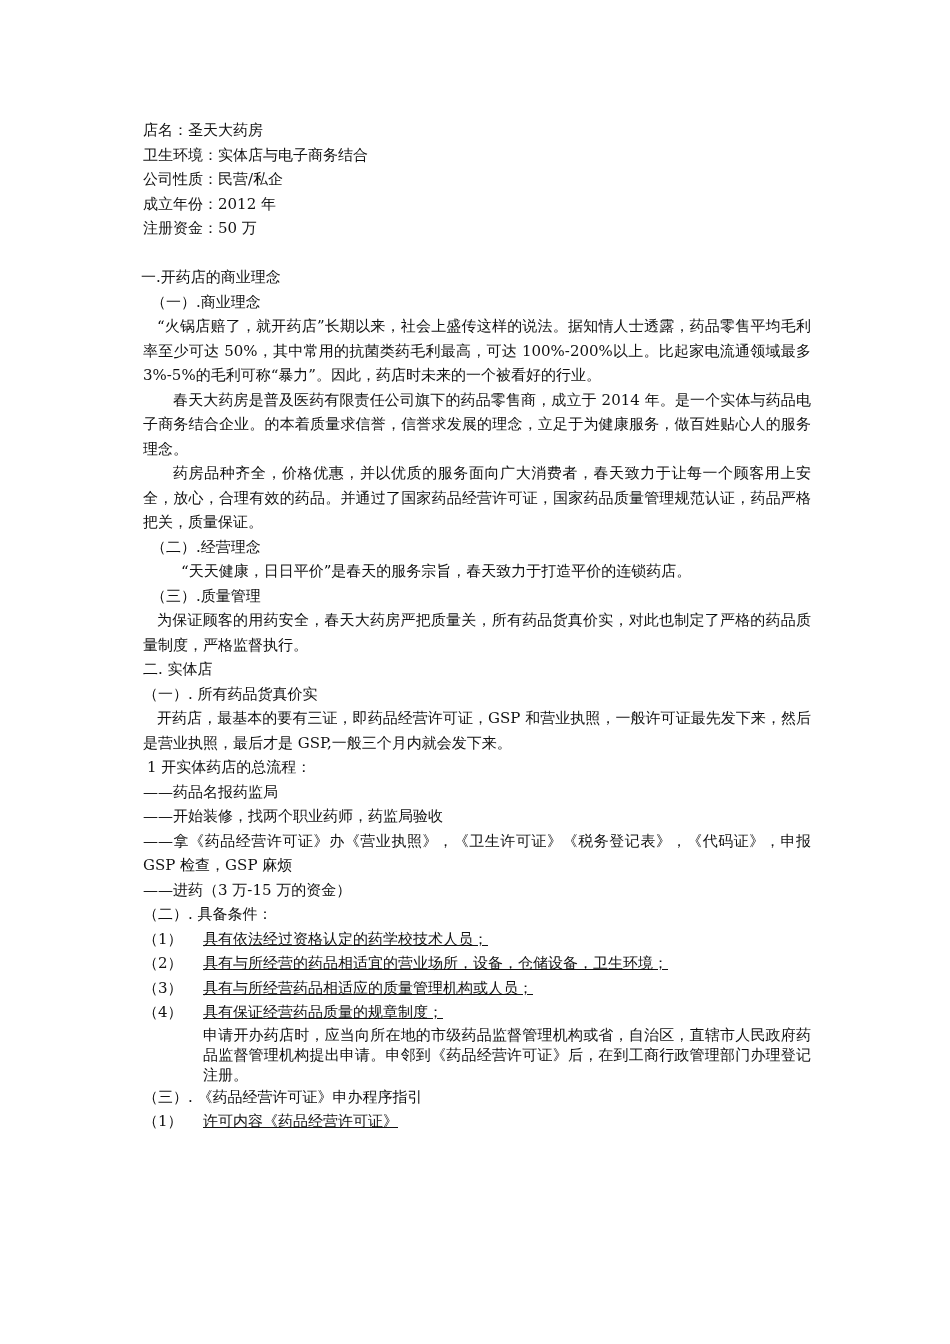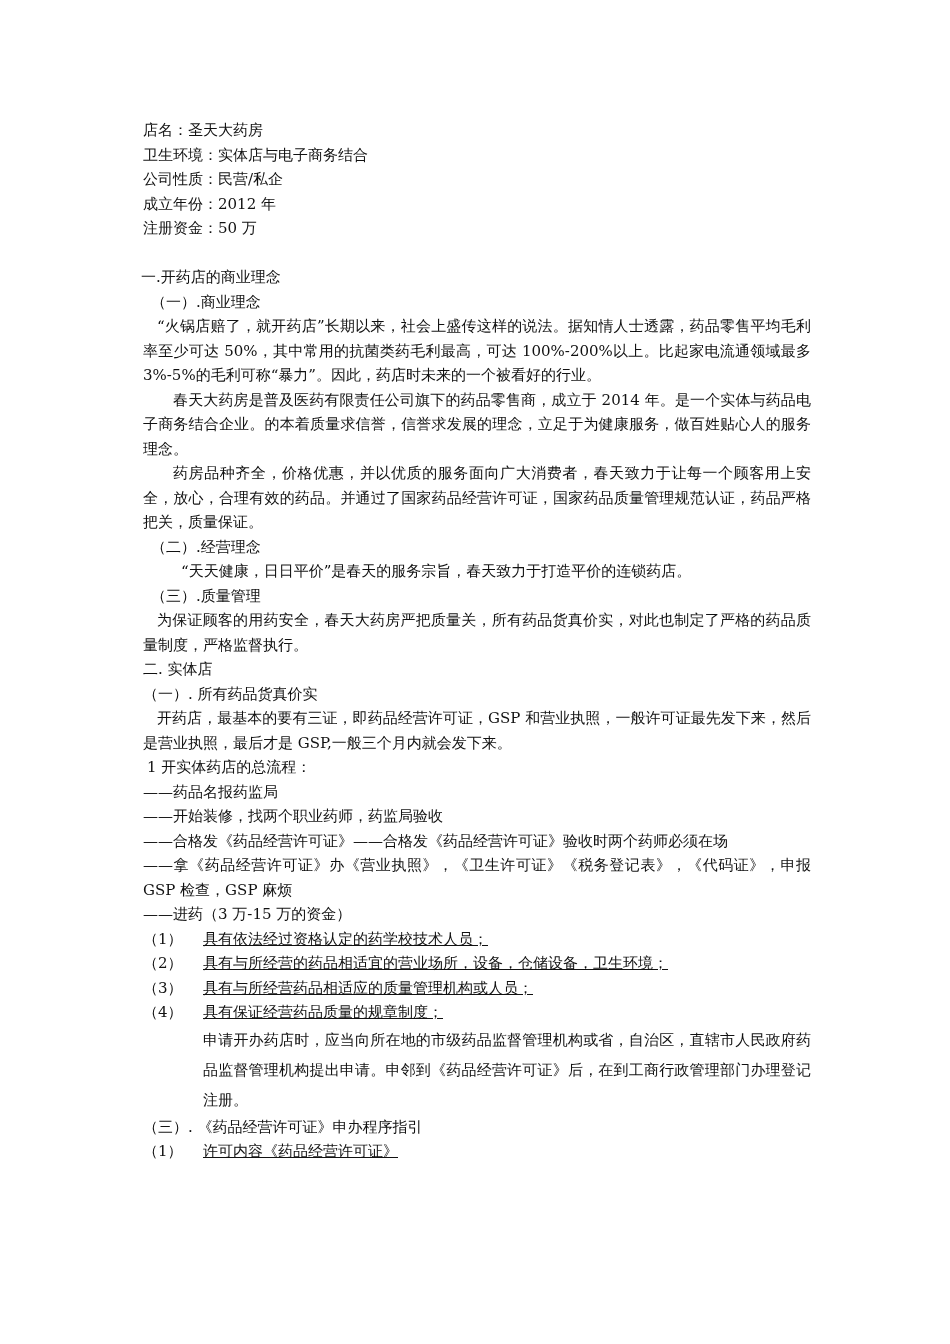--- a/index.html
+++ b/index.html
@@ -9,21 +9,21 @@
   .ln { font-size: 15px; line-height: 24.5px; white-space: nowrap; }
   .para { font-size: 15px; line-height: 24.5px; text-align: justify; }
   .gap { height: 24.5px; }
   .ind1 { padding-left: 8px; }
   .ind2 { text-indent: 30px; }
   .ind3 { text-indent: 38px; }
   .ind4 { text-indent: 14px; }
   .list-row { display: flex; font-size: 15px; line-height: 24.5px; }
   .list-num { width: 60px; flex: none; }
   .list-body { flex: 1; text-align: justify; text-decoration: underline; }
-  .cont { padding-left: 60px; font-size: 15px; line-height: 30px; text-align: justify; }
+  .cont { padding-left: 60px; font-size: 15px; line-height: 20px; text-align: justify; }
 </style>
 </head>
 <body>
 
 <div class="page">
   <div class="ln">店名：圣天大药房</div>
   <div class="ln">卫生环境：实体店与电子商务结合</div>
   <div class="ln">公司性质：民营/私企</div>
   <div class="ln">成立年份：2012 年</div>
   <div class="ln">注册资金：50 万</div>
@@ -38,24 +38,24 @@
   <div class="para ind3">“天天健康，日日平价”是春天的服务宗旨，春天致力于打造平价的连锁药店。</div>
   <div class="ln ind1">（三）.质量管理</div>
   <div class="para ind4">为保证顾客的用药安全，春天大药房严把质量关，所有药品货真价实，对此也制定了严格的药品质量制度，严格监督执行。</div>
 
   <div class="ln">二. 实体店</div>
   <div class="ln">（一）. 所有药品货真价实</div>
   <div class="para ind4">开药店，最基本的要有三证，即药品经营许可证，GSP 和营业执照，一般许可证最先发下来，然后是营业执照，最后才是 GSP,一般三个月内就会发下来。</div>
   <div class="ln" style="padding-left:4px">1 开实体药店的总流程：</div>
   <div class="ln">——药品名报药监局</div>
   <div class="ln">——开始装修，找两个职业药师，药监局验收</div>
-  <div class="ln">——合格发《药品经营许可证》——合格发《药品经营许可证》验收时两个药师必须在场</div>
   <div class="para">——拿《药品经营许可证》办《营业执照》，《卫生许可证》《税务登记表》，《代码证》，申报 GSP 检查，GSP 麻烦</div>
   <div class="ln">——进药（3 万-15 万的资金）</div>
 
+  <div class="ln">（二）. 具备条件：</div>
   <div class="list-row">
     <span class="list-num">（1）</span>
     <span class="list-body">具有依法经过资格认定的药学校技术人员；</span>
   </div>
   <div class="list-row">
     <span class="list-num">（2）</span>
     <span class="list-body">具有与所经营的药品相适宜的营业场所，设备，仓储设备，卫生环境；</span>
   </div>
   <div class="list-row">
     <span class="list-num">（3）</span>

